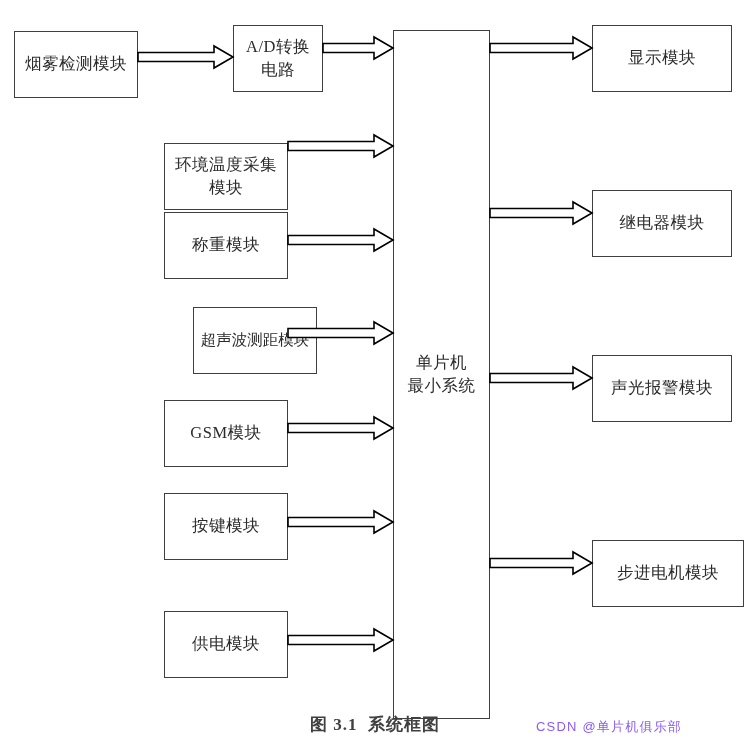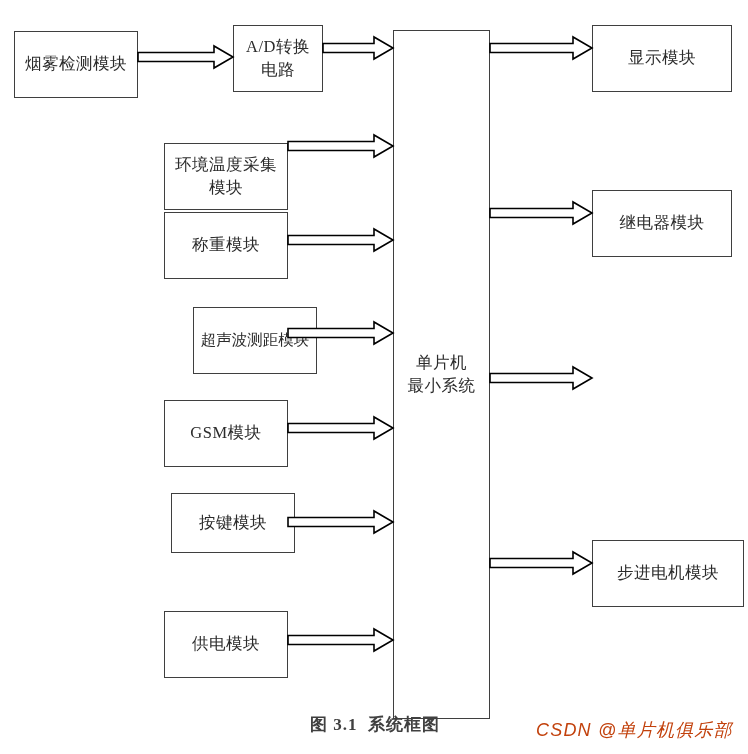--- a/index.html
+++ b/index.html
@@ -56,26 +56,25 @@
     position: absolute;
     color: #404040;
     font-size: 17px;
     letter-spacing: 1px;
     font-weight: bold;
     font-family: "Liberation Serif", "DejaVu Serif", serif;
     white-space: pre;
   }
   .watermark {
     position: absolute;
-    color: #c2410c;
-    font-size: 18px;
+    color: #8b5cf6;
+    font-size: 13px;
     letter-spacing: 1.2px;
     font-family: "Liberation Sans", "DejaVu Sans", sans-serif;
     white-space: pre;
-    font-style: italic;
   }
 </style>
 </head>
 <body>
 
 <div id="canvas">
 
   <div class="node mcu" id="controller" style="left: 393px; top: 5px; width: 97px; height: 689px; margin-top: 25px;">
     <span>单片机
 最小系统</span>
@@ -94,32 +93,35 @@
   </div>
   <div class="node" style="left: 164px; top: 212px; width: 124px; height: 67px;">
     <span>称重模块</span>
   </div>
   <div class="node tight" style="left: 164px; top: 307px; width: 124px; height: 67px; margin-left: 29px;">
     <span>超声波测距模块</span>
   </div>
   <div class="node" style="left: 164px; top: 400px; width: 124px; height: 67px;">
     <span>GSM模块</span>
   </div>
-  <div class="node" style="left: 171px; top: 493px; width: 124px; height: 60px;">
+  <div class="node" style="left: 164px; top: 493px; width: 124px; height: 67px;">
     <span>按键模块</span>
   </div>
   <div class="node" style="left: 164px; top: 611px; width: 124px; height: 67px; font-family: Liberation Serif, serif;">
     <span>供电模块</span>
   </div>
 
   <div class="node" style="left: 592px; top: 25px; width: 140px; height: 67px;">
     <span>显示模块</span>
   </div>
   <div class="node" style="left: 592px; top: 190px; width: 140px; height: 67px;">
     <span>继电器模块</span>
+  </div>
+  <div class="node" style="left: 592px; top: 355px; width: 140px; height: 67px;">
+    <span>声光报警模块</span>
   </div>
   <div class="node" style="left: 592px; top: 540px; width: 152px; height: 67px;">
     <span>步进电机模块</span>
   </div>
 
   <div id="arrow-layer">
       <div class="arrow" style="left: 138px; top: 45.5px;">
         <svg width="95" height="22" viewBox="0 0 95 22">
           <polygon points="0,6.5 76,6.5 76,0 95,11 76,22 76,15.5 0,15.5" fill="#ffffff" stroke="#000000" stroke-width="1.6" stroke-linejoin="miter"></polygon>
         </svg>

